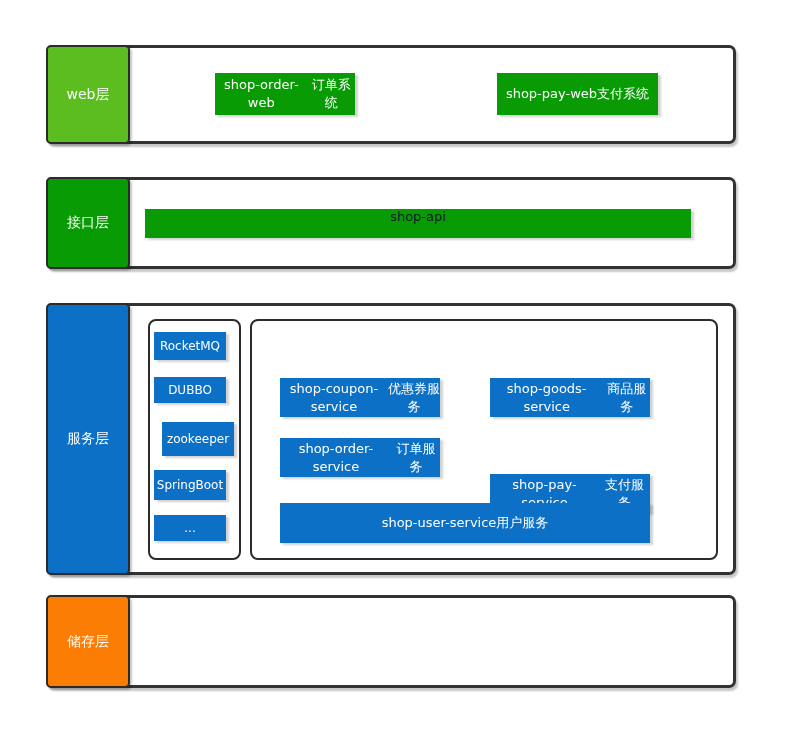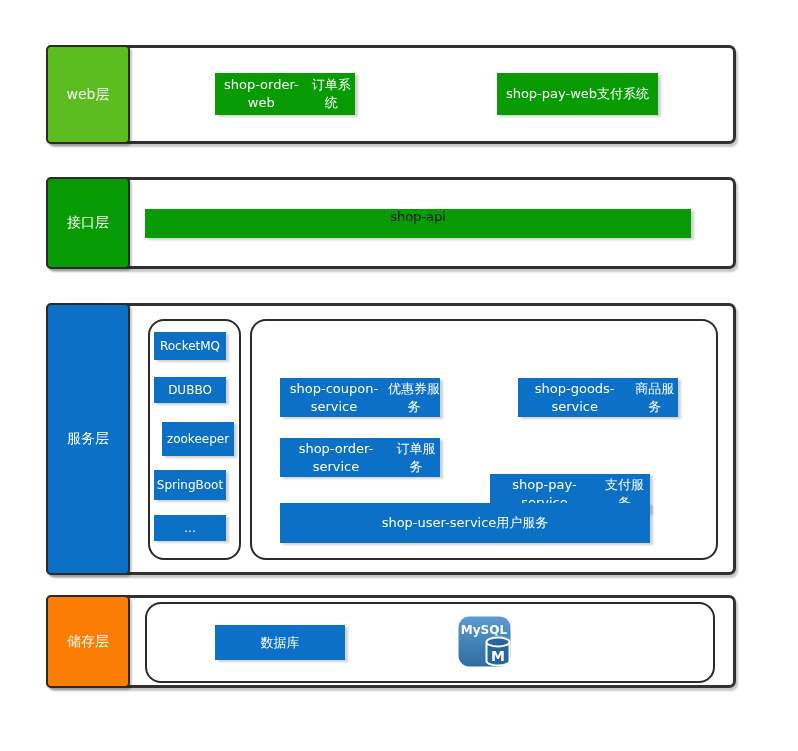--- a/index.html
+++ b/index.html
@@ -26,21 +26,21 @@
   .lbl-orange     { background:#fb7d04; }
   .node {
     position:absolute; display:flex; flex-direction:row;
     align-items:center; justify-content:center; text-align:center;
     color:#ffffff; box-shadow:3px 2px 2px rgba(0,0,0,0.18);
     box-sizing:border-box; line-height:18px; font-size:13px;
   }
   .node-green { background:#089b04; }
   .node-blue  { background:#0c70c6; }
   .inner-box {
-    position:absolute; border:2px solid #2b2b2b; border-radius:16px;
+    position:absolute; border:2px solid #2b2b2b; border-radius:8px;
     background:#ffffff; box-sizing:border-box;
   }
   .mw-node { font-size:12px; line-height:14px; }
   .api-bar {
     position:absolute; background:#089b04; color:#0f172a;
     display:flex; align-items:flex-start; justify-content:center;
     font-size:13px; box-shadow:3px 2px 2px rgba(0,0,0,0.18);
   }
 </style>
 </head>
@@ -95,21 +95,21 @@
       <div class="node node-blue mw-node" style="left:4px; top:194px; width:72px; height:26px;">
         <span>...</span>
       </div>
     </div>
 
     <div class="inner-box" style="left:201px; top:13px; width:468px; height:241px;">
       <div class="node node-blue" style="left:28px; top:57px; width:160px; height:39px;">
         <span>shop-coupon-service</span>
         <span>优惠券服务</span>
       </div>
-      <div class="node node-blue" style="left:238px; top:57px; width:160px; height:39px;margin-left:28px;">
+      <div class="node node-blue" style="left:238px; top:57px; width:160px; height:39px;">
         <span>shop-goods-service</span>
         <span>商品服务</span>
       </div>
       <div class="node node-blue" style="left:28px; top:117px; width:160px; height:39px;">
         <span>shop-order-service</span>
         <span>订单服务</span>
       </div>
       <div class="node node-blue" style="left:238px; top:117px; width:160px; height:39px;margin-top:36px;">
         <span>shop-pay-service</span>
         <span>支付服务</span>
@@ -118,35 +118,15 @@
         <span>shop-user-service</span>
         <span>用户服务</span>
       </div>
     </div>
   </section>
 
   <section class="layer" style="top:595px; height:93px;">
     <div class="layer-label lbl-orange">
       <span>储存层</span>
     </div>
-    <div class="inner-box" style="left:96px; top:4px; width:570px; height:81px;">
-      <div class="node node-blue" style="left:68px; top:21px; width:130px; height:35px;">
-        <span>数据库</span>
-      </div>
-      <svg width="55" height="56" viewBox="0 0 55 56" style="position:absolute; left:311px; top:11px;">
-        <defs>
-          <linearGradient id="mysqlGrad" x1="0" y1="0" x2="0" y2="1">
-            <stop offset="0" stop-color="#5b9bd1"></stop>
-            <stop offset="1" stop-color="#2e6da4"></stop>
-          </linearGradient>
-        </defs>
-        <rect x="0.5" y="1.5" width="52" height="50" rx="11" fill="url(#mysqlGrad)"></rect>
-        <text x="26" y="19" text-anchor="middle" font-size="12" font-weight="bold" fill="#ffffff">MySQL</text>
-        <g>
-          <path d="M28.5 27 v19 a11.5 4.5 0 0 0 23 0 v-19" fill="#26659e" stroke="#ffffff" stroke-width="2"></path>
-          <ellipse cx="40" cy="27" rx="11.5" ry="4.5" fill="#26659e" stroke="#ffffff" stroke-width="2"></ellipse>
-          <text x="40" y="46" text-anchor="middle" font-size="14" font-weight="bold" fill="#ffffff">M</text>
-        </g>
-      </svg>
-    </div>
   </section>
 
 </div>
 
 </body></html>

